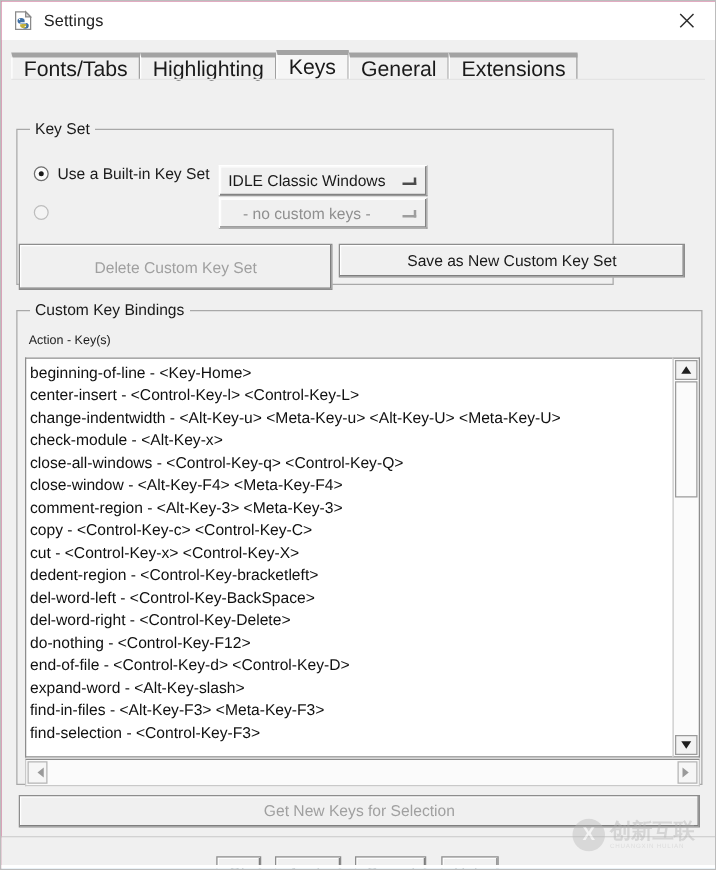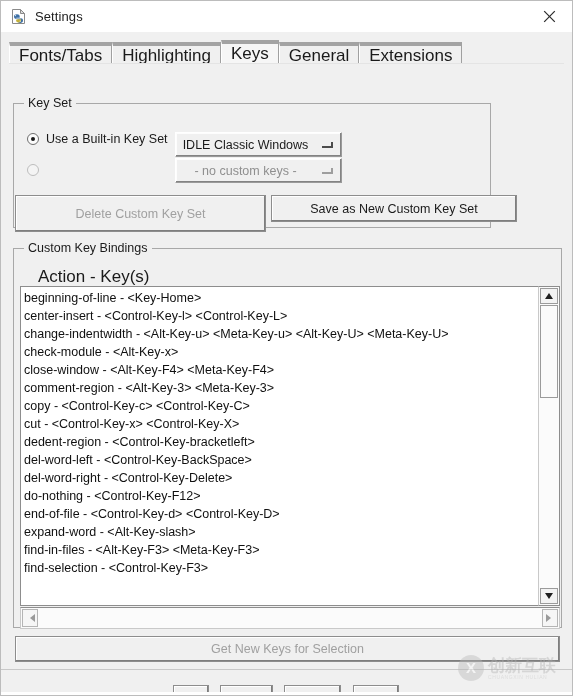--- a/index.html
+++ b/index.html
@@ -226,29 +226,29 @@
     display: flex;
     align-items: center;
     justify-content: center;
     font-size: 12.5px;
     color: #1a1a1a;
     white-space: nowrap;
   }
   .btn.disabled { color: #a0a0a0; }
 
   #btn-delete-keyset { left: 14px;  top: 163px; width: 251px; height: 37px; }
-  #btn-save-keyset   { left: 270px; top: 163px; width: 246px; height: 27px; }
+  #btn-save-keyset   { left: 270px; top: 163px; width: 277px; height: 27px; }
   #btn-getkeys       { left: 14px;  top: 604px; width: 545px; height: 26px; }
 
   
   #action-label {
     position: absolute;
-    left: 37px;
+    left: 22px;
     top: 235px;
-    font-size: 17px;
+    font-size: 10px;
     color: #1a1a1a;
   }
 
   
   #list-wrap {
     position: absolute;
     left: 19px;
     top: 254px;
     width: 540px;
     height: 340px;
@@ -524,20 +524,21 @@
     </div>
 
     <div id="action-label">Action - Key(s)</div>
 
     <div id="list-wrap">
       <div id="listbox">
         <div class="list-row">beginning-of-line - &lt;Key-Home&gt;</div>
         <div class="list-row">center-insert - &lt;Control-Key-l&gt; &lt;Control-Key-L&gt;</div>
         <div class="list-row">change-indentwidth - &lt;Alt-Key-u&gt; &lt;Meta-Key-u&gt; &lt;Alt-Key-U&gt; &lt;Meta-Key-U&gt;</div>
         <div class="list-row">check-module - &lt;Alt-Key-x&gt;</div>
+        <div class="list-row">close-all-windows - &lt;Control-Key-q&gt; &lt;Control-Key-Q&gt;</div>
         <div class="list-row">close-window - &lt;Alt-Key-F4&gt; &lt;Meta-Key-F4&gt;</div>
         <div class="list-row">comment-region - &lt;Alt-Key-3&gt; &lt;Meta-Key-3&gt;</div>
         <div class="list-row">copy - &lt;Control-Key-c&gt; &lt;Control-Key-C&gt;</div>
         <div class="list-row">cut - &lt;Control-Key-x&gt; &lt;Control-Key-X&gt;</div>
         <div class="list-row">dedent-region - &lt;Control-Key-bracketleft&gt;</div>
         <div class="list-row">del-word-left - &lt;Control-Key-BackSpace&gt;</div>
         <div class="list-row">del-word-right - &lt;Control-Key-Delete&gt;</div>
         <div class="list-row">do-nothing - &lt;Control-Key-F12&gt;</div>
         <div class="list-row">end-of-file - &lt;Control-Key-d&gt; &lt;Control-Key-D&gt;</div>
         <div class="list-row">expand-word - &lt;Alt-Key-slash&gt;</div>

